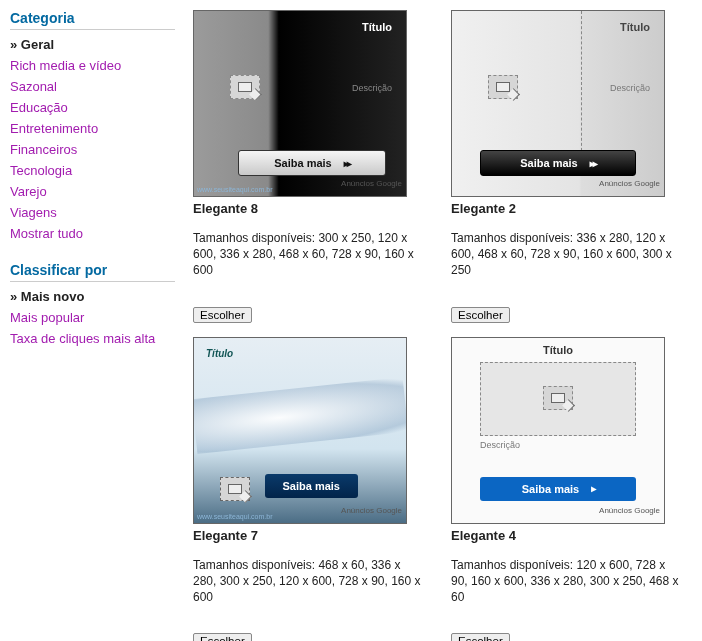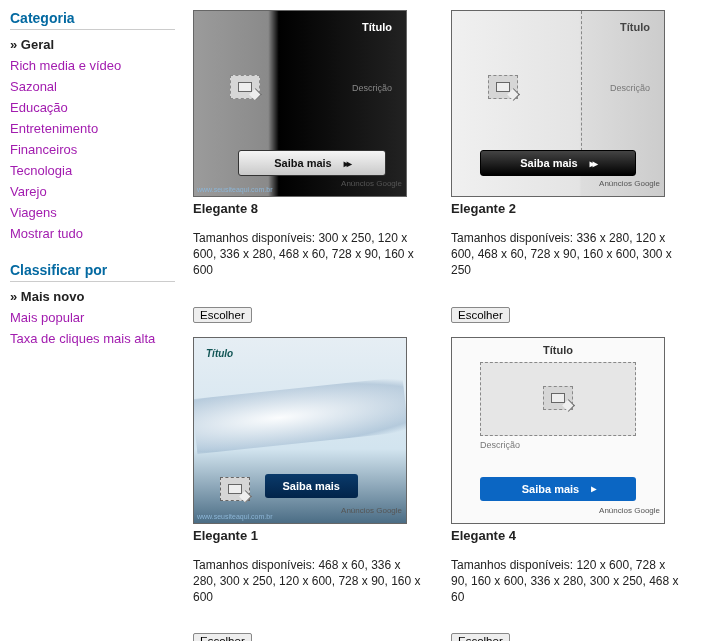--- a/index.html
+++ b/index.html
@@ -259,21 +259,21 @@
         <span class="thumb-title">Título</span>
         <div class="placeholder-box">
             <div class="ph-icon"></div>
           </div>
         <div class="cta-btn">
           <span>Saiba mais</span>
         </div>
         <span class="url-footer">www.seusiteaqui.com.br</span>
         <span class="brand-footer"><span>Anúncios</span> <span>Google</span></span>
       </div>
-      <div class="card-title">Elegante 1</div>
+      <div class="card-title">Elegante 7</div>
       <div class="sizes">
         <span>Tamanhos disponíveis:</span>
         <span>468 x 60, 336 x 280, 300 x 250, 120 x 600, 728 x 90, 160 x 600</span>
       </div>
       <button class="choose-btn">Escolher</button>
     </div>
 
     <div class="card">
       <div class="thumb t4">
         <span class="thumb-title">Título</span>

